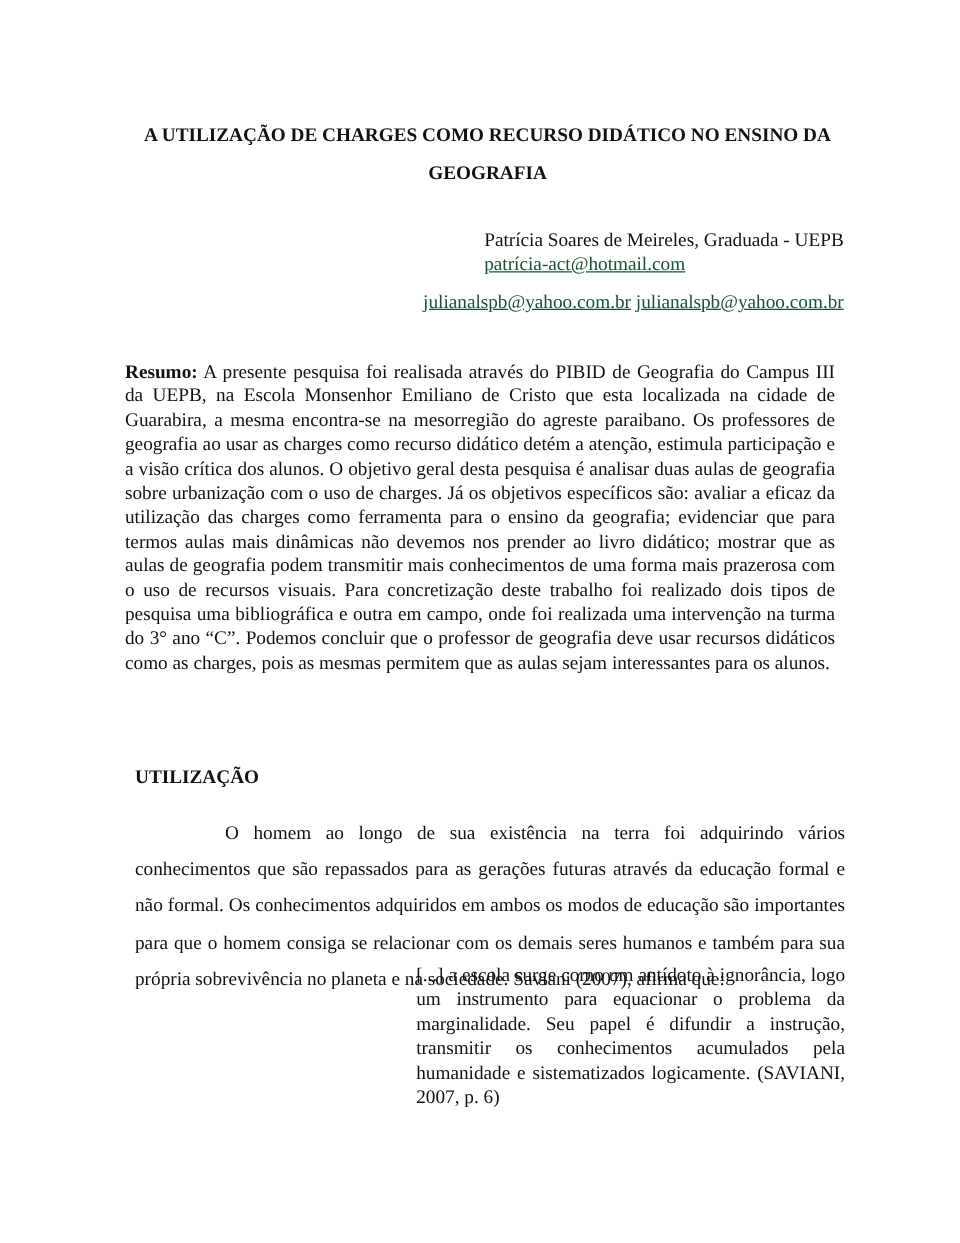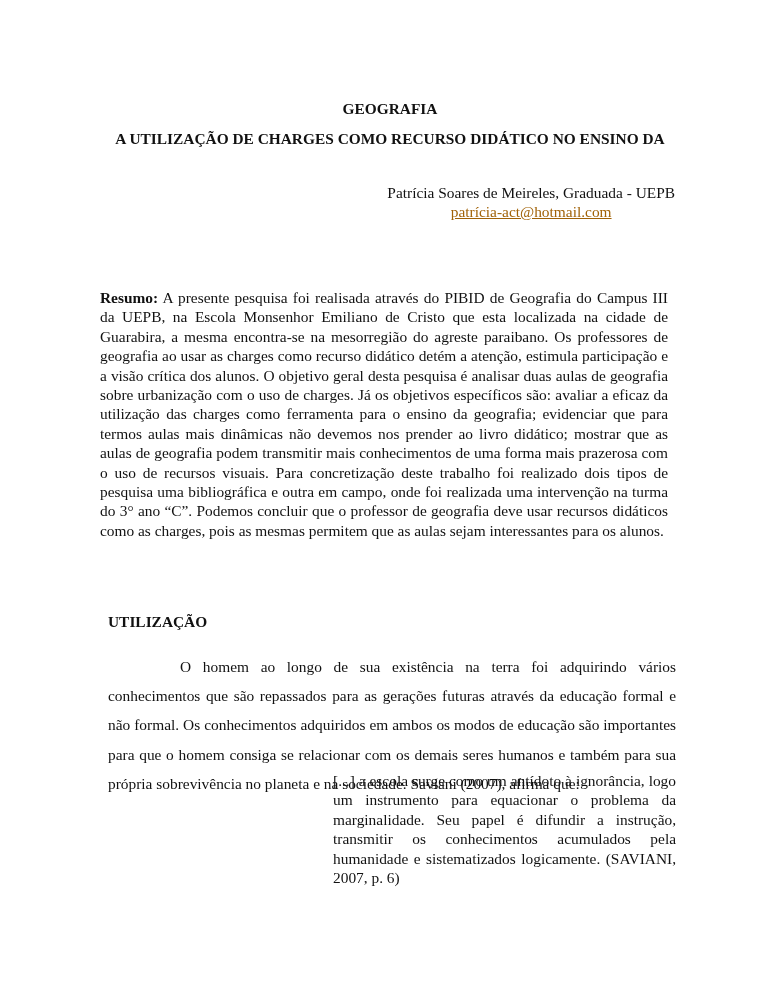--- a/index.html
+++ b/index.html
@@ -7,23 +7,23 @@
       width: 768px; height: 994px; position: relative; overflow: hidden;
       font-family: "Liberation Serif", "DejaVu Serif", serif;
       color: #111111;
       font-size: 15.4px;
     }
     .title {
       position: absolute; left: 100px; width: 580px; top: 94px;
       text-align: center; font-weight: bold; font-size: 15.4px; line-height: 30px;
     }
     .author-block {
-      position: absolute; right: 93px; text-align: center; line-height: 19px;
+      position: absolute; right: 93px; text-align: left; line-height: 19px;
     }
-    .link { color: #a16207; text-decoration: underline; }
+    .link { color: #14532d; text-decoration: underline; }
     .abstract {
       position: absolute; left: 100px; width: 568px; top: 288px;
       text-align: justify; line-height: 19.4px;
     }
     .bold { font-weight: bold; }
     .keywords {
       position: absolute; left: 108px; width: 568px; top: 538px; line-height: 29px;
     }
     .section-heading {
       position: absolute; left: 108px; top: 607px; font-weight: bold; line-height: 30px;
@@ -34,30 +34,34 @@
     }
     .blockquote {
       position: absolute; left: 333px; width: 343px; top: 771px;
       text-align: justify; line-height: 19.4px;
     }
   </style>
 </head>
 <body>
 
 <div class="title">
+  <div>A UTILIZAÇÃO DE CHARGES COMO RECURSO DIDÁTICO NO ENSINO DA</div>
   <div>GEOGRAFIA</div>
-  <div>A UTILIZAÇÃO DE CHARGES COMO RECURSO DIDÁTICO NO ENSINO DA</div>
 </div>
 
 <div class="author-block" style="top:183px;">
   <div>Patrícia Soares de Meireles, Graduada - UEPB</div>
   <div><a class="link">patrícia-act@hotmail.com</a></div>
 </div>
 
 <div class="author-block" style="top:232px;">
+  <div>
+    <a class="link">julianalspb@yahoo.com.br</a>
+    <a class="link">julianalspb@yahoo.com.br</a>
+  </div>
 </div>
 
 <div class="abstract">
   <span class="bold">Resumo:</span>
   <span>A presente pesquisa foi realisada através do PIBID de Geografia do Campus III da UEPB, na Escola Monsenhor Emiliano de Cristo que esta localizada na cidade de Guarabira, a mesma encontra-se na mesorregião do agreste paraibano. Os professores de geografia ao usar as charges como recurso didático detém a atenção, estimula participação e a visão crítica dos alunos. O objetivo geral desta pesquisa é analisar duas aulas de geografia sobre urbanização com o uso de charges. Já os objetivos específicos são: avaliar a eficaz da utilização das charges como ferramenta para o ensino da geografia; evidenciar que para termos aulas mais dinâmicas não devemos nos prender ao livro didático; mostrar que as aulas de geografia podem transmitir mais conhecimentos de uma forma mais prazerosa com o uso de recursos visuais. Para concretização deste trabalho foi realizado dois tipos de pesquisa uma bibliográfica e outra em campo, onde foi realizada uma intervenção na turma do 3° ano “C”. Podemos concluir que o professor de geografia deve usar recursos didáticos como as charges, pois as mesmas permitem que as aulas sejam interessantes para os alunos.</span>
 </div>
 
 <div class="keywords">
 </div>
 

